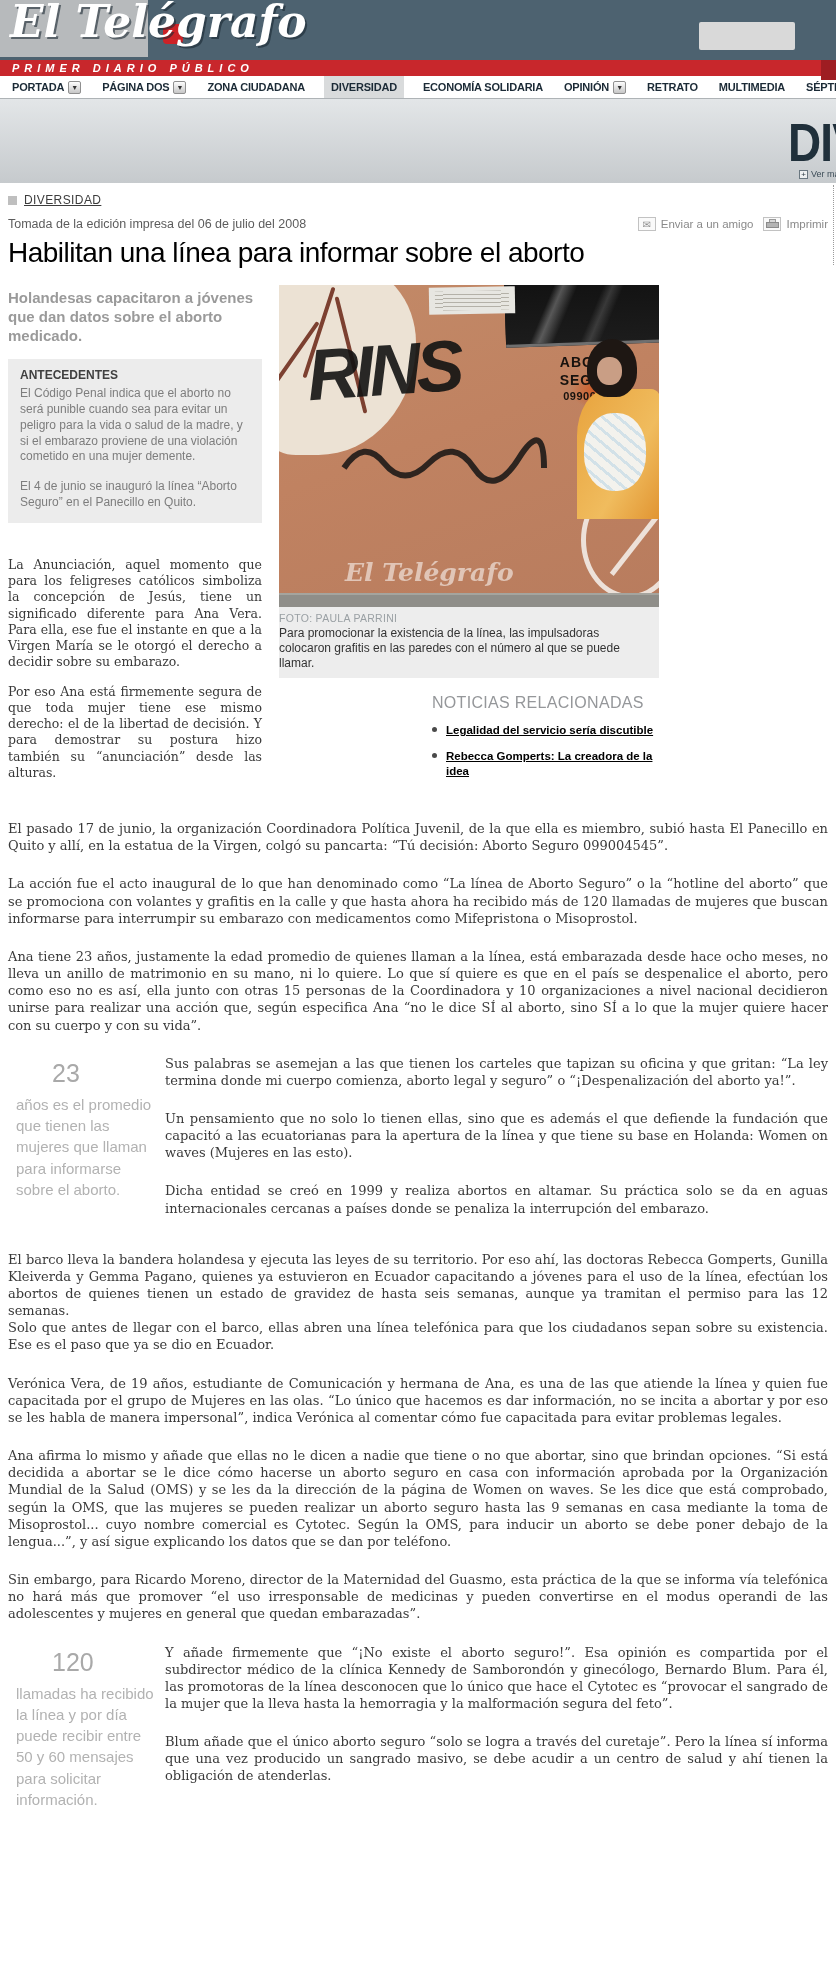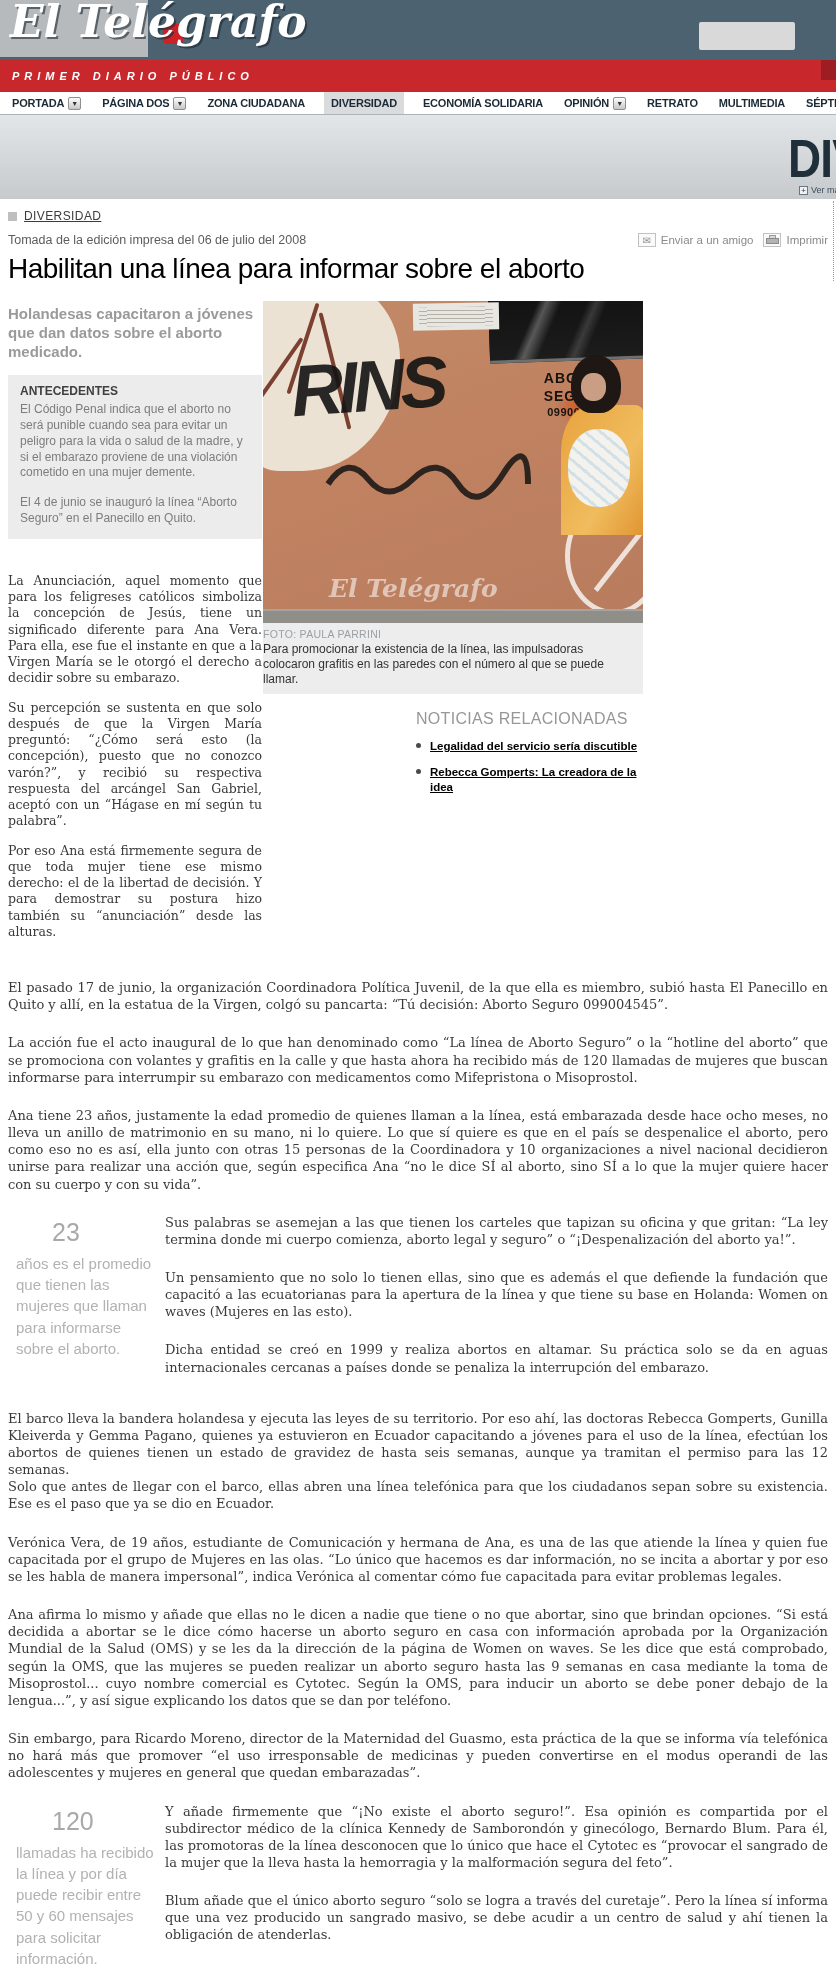--- a/index.html
+++ b/index.html
@@ -9,21 +9,21 @@
 
   
   .masthead { position:relative; height:60px; background:#4d6270; overflow:hidden; }
   .logo-backdrop { position:absolute; left:0; top:0; width:148px; height:57px; background:#b7babc; }
   .logo-red-dot { position:absolute; left:163px; top:24px; width:20px; height:20px; background:#cc2227; border-radius:4px; }
   .site-logo { position:absolute; left:10px; top:-4px; font-family:"DejaVu Serif", serif; font-style:italic; font-weight:bold;
                font-size:44px; color:#fff; text-shadow:2px 2px 0 rgba(26,40,50,.6); cursor:pointer; }
   .header-search-box { position:absolute; right:41px; top:22px; width:96px; height:28px; background:#d9d9d9; border-radius:2px; }
 
   
-  .tagline-bar { position:relative; height:32px; background:#c8272c; display:flex; align-items:center; padding-left:12px; }
+  .tagline-bar { position:relative; height:16px; background:#c8272c; display:flex; align-items:center; padding-left:12px; }
   .tagline { color:#fff; font-style:italic; font-weight:bold; font-size:11px; letter-spacing:5px; }
   .tagline-end { position:absolute; right:0; top:0; width:15px; height:20px; background:#9e1d22; }
 
   
   .topnav { height:22px; background:#fff; display:flex; align-items:center; gap:17px; padding:0 10px;
             white-space:nowrap; overflow:hidden; font-size:11px; font-weight:bold; color:#1b2a36; letter-spacing:-0.2px; }
   .nav-item { display:inline-flex; align-items:center; cursor:pointer; height:22px; padding:0 2px; }
   .nav-item.active { background:#d9dbdc; padding:0 7px; }
   .dd { width:13px; height:13px; margin-left:4px; border:1px solid #8f8f8f; border-radius:2px;
         background:linear-gradient(#fdfdfd,#c7c7c7); display:inline-flex; align-items:center; justify-content:center;
@@ -50,21 +50,21 @@
   .tools { display:flex; align-items:center; gap:10px; }
   .tool { display:inline-flex; align-items:center; gap:5px; font-size:11.5px; color:#8a8a8a; cursor:pointer; }
   .tool-box { display:inline-flex; width:18px; height:14px; border:1px solid #c2c2c2; background:#fafafa;
               align-items:center; justify-content:center; font-size:10px; color:#8e8e8e; }
   .printer { position:relative; width:13px; height:10px; }
   .printer .p-top { position:absolute; left:3px; top:0; width:7px; height:4px; background:#d8d8d8; border:1px solid #9a9a9a; }
   .printer .p-body { position:absolute; left:0; top:3px; width:13px; height:6px; background:#b3b3b3; border:1px solid #8a8a8a; }
 
   .headline { font-size:28px; font-weight:400; color:#000; margin:4px 0 16px 0; letter-spacing:-0.5px; }
 
-  .top-grid { display:flex; gap:1px; }
+  .top-grid { display:flex; gap:17px; }
   .left-col { width:254px; flex:0 0 254px; }
   .right-col { flex:1; }
 
   .lead { font-size:15px; font-weight:bold; color:#9a9a9a; line-height:1.25; margin:4px 0 14px 0; }
 
   .antecedentes { background:#ececec; padding:9px 12px 12px 12px; font-size:12px; color:#7d7d7d; line-height:1.32; }
   .ant-title { font-weight:bold; color:#404040; margin-bottom:2px; font-size:12px; }
   .antecedentes p { margin-top:2px; }
   .antecedentes p + p { margin-top:14px; }
 
@@ -216,21 +216,20 @@
 
     <div class="top-grid">
       <div class="left-col">
         <p class="lead">Holandesas capacitaron a jóvenes que dan datos sobre el aborto medicado.</p>
         <div class="antecedentes">
           <div class="ant-title">ANTECEDENTES</div>
           <p>El Código Penal indica que el aborto no será punible cuando sea para evitar un peligro para la vida o salud de la madre, y si el embarazo proviene de una violación cometido en una mujer demente.</p>
           <p>El 4 de junio se inauguró la línea “Aborto Seguro” en el Panecillo en Quito.</p>
         </div>
         <p class="serif first">La Anunciación, aquel momento que para los feligreses católicos simboliza la concepción de Jesús, tiene un significado diferente para Ana Vera. Para ella, ese fue el instante en que a la Virgen María se le otorgó el derecho a decidir sobre su embarazo.</p>
-        <p class="serif">Su percepción se sustenta en que solo después de que la Virgen María preguntó: “¿Cómo será esto (la concepción), puesto que no conozco varón?”, y recibió su respectiva respuesta del arcángel San Gabriel, aceptó con un “Hágase en mí según tu palabra”.</p>
         <p class="serif">Por eso Ana está firmemente segura de que toda mujer tiene ese mismo derecho: el de la libertad de decisión. Y para demostrar su postura hizo también su “anunciación” desde las alturas.</p>
       </div>
 
       <div class="right-col">
         <div class="photo">
           <div class="ph-light"></div>
           <div class="ph-branch ph-b1"></div>
           <div class="ph-branch ph-b2"></div>
           <div class="ph-branch ph-b3"></div>
           <div class="ph-window"></div>

